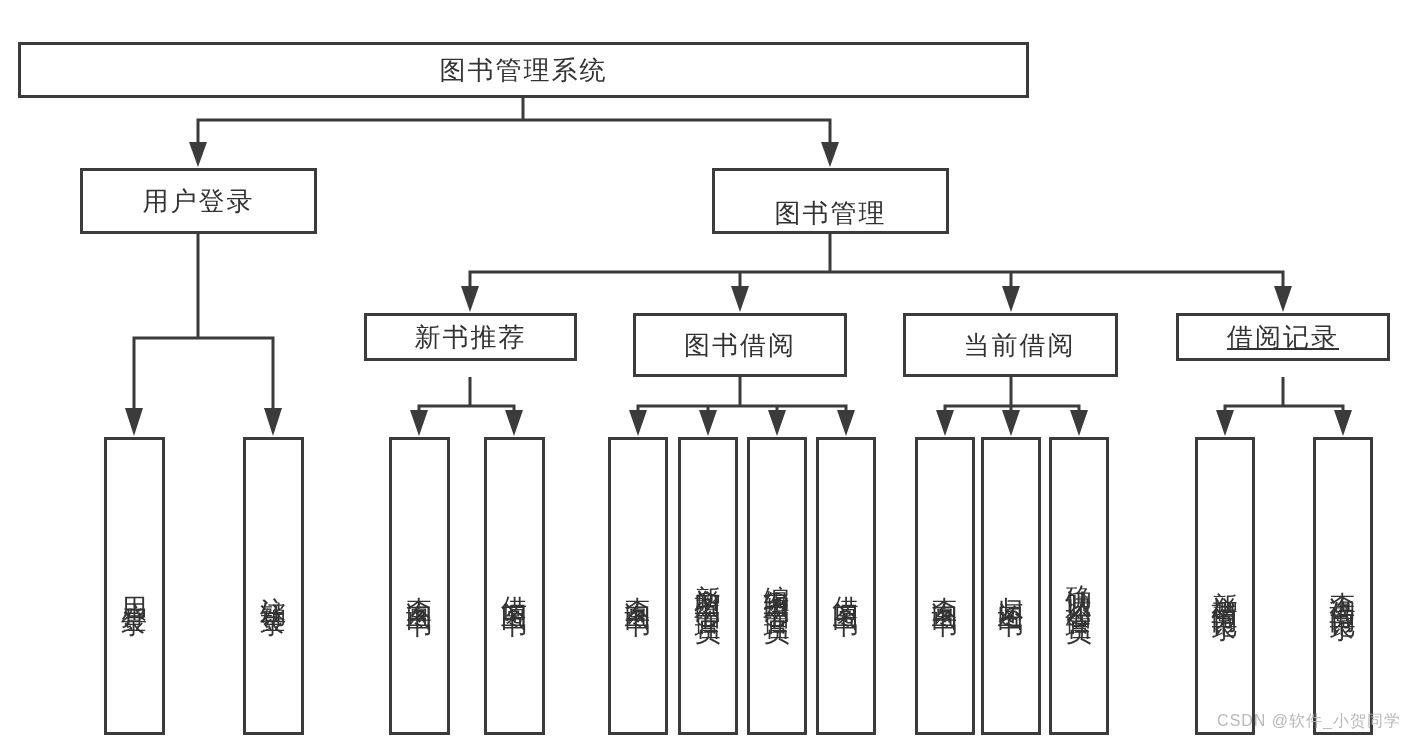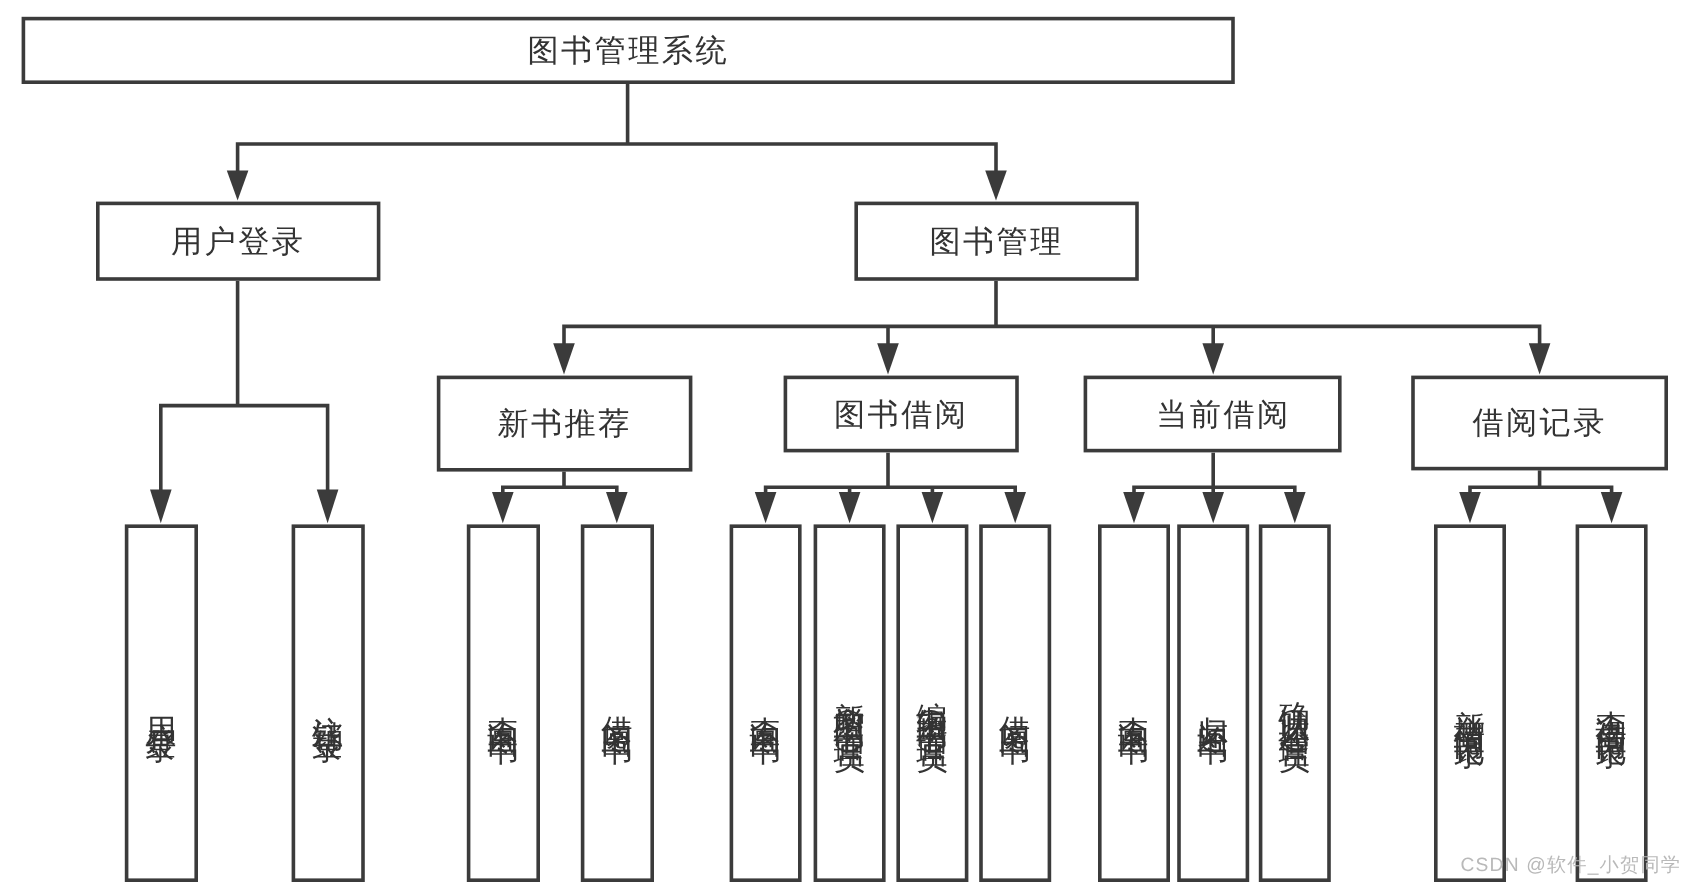--- a/index.html
+++ b/index.html
@@ -6,21 +6,21 @@
   #stage{
     position:relative;width:1405px;height:747px;background:#ffffff;
     font-family:"Liberation Sans","DejaVu Sans",sans-serif;overflow:hidden;
   }
   .box{
     position:absolute;box-sizing:border-box;background:#ffffff;
     border:3px solid #3b3b3b;display:flex;align-items:center;justify-content:center;
     color:#333333;
   }
   .hbox{font-size:26px;letter-spacing:2px;white-space:nowrap;}
-  .root{font-size:26px;}
+  .root{font-size:26px;margin-top:28px;}
   .leaf span{
     writing-mode:vertical-rl;text-orientation:mixed;
     font-size:26px;line-height:1;letter-spacing:5px;color:#333333;white-space:nowrap;
   }
   #connectors{position:absolute;left:0;top:0;pointer-events:none;}
   #connectors path{stroke:#3b3b3b;stroke-width:3;fill:none;}
   #connectors polygon{fill:#3b3b3b;stroke:none;}
   .watermark{
     position:absolute;top:711px;right:4px;font-size:16px;letter-spacing:1px;
     color:#b9b9b9;white-space:nowrap;
@@ -67,34 +67,34 @@
     <polygon points="1334,410 1352,410 1343,436"></polygon>
   </svg>
 
   <div class="box hbox root" style="left:18px;top:14px;width:1011px;height:56px;">
     <span>图书管理系统</span>
   </div>
 
   <div class="box hbox" style="left:80px;top:168px;width:237px;height:66px;">
     <span>用户登录</span>
   </div>
-  <div class="box hbox" style="left:712px;top:168px;width:237px;height:66px;">
+  <div class="box hbox" style="left:712px;top:168px;width:237px;height:66px;align-items:flex-end;">
     <span>图书管理</span>
   </div>
 
-  <div class="box hbox" style="left:364px;top:313px;width:213px;height:80px;">
+  <div class="box hbox" style="left:364px;top:313px;width:213px;height:48px;">
     <span>新书推荐</span>
   </div>
-  <div class="box hbox" style="left:633px;top:313px;width:196px;height:64px;margin-left:20px;">
+  <div class="box hbox" style="left:633px;top:313px;width:214px;height:64px;">
     <span>图书借阅</span>
   </div>
   <div class="box hbox" style="left:903px;top:313px;width:215px;height:64px;padding-left:18px;">
     <span>当前借阅</span>
   </div>
-  <div class="box hbox" style="left:1176px;top:313px;width:214px;height:79px;">
+  <div class="box hbox" style="left:1176px;top:313px;width:214px;height:48px;text-decoration:underline;">
     <span>借阅记录</span>
   </div>
 
   <div class="box leaf" style="left:104px;top:437px;width:61px;height:298px;">
     <span>用户登录</span>
   </div>
   <div class="box leaf" style="left:243px;top:437px;width:61px;height:298px;">
     <span>注销登录</span>
   </div>
 

